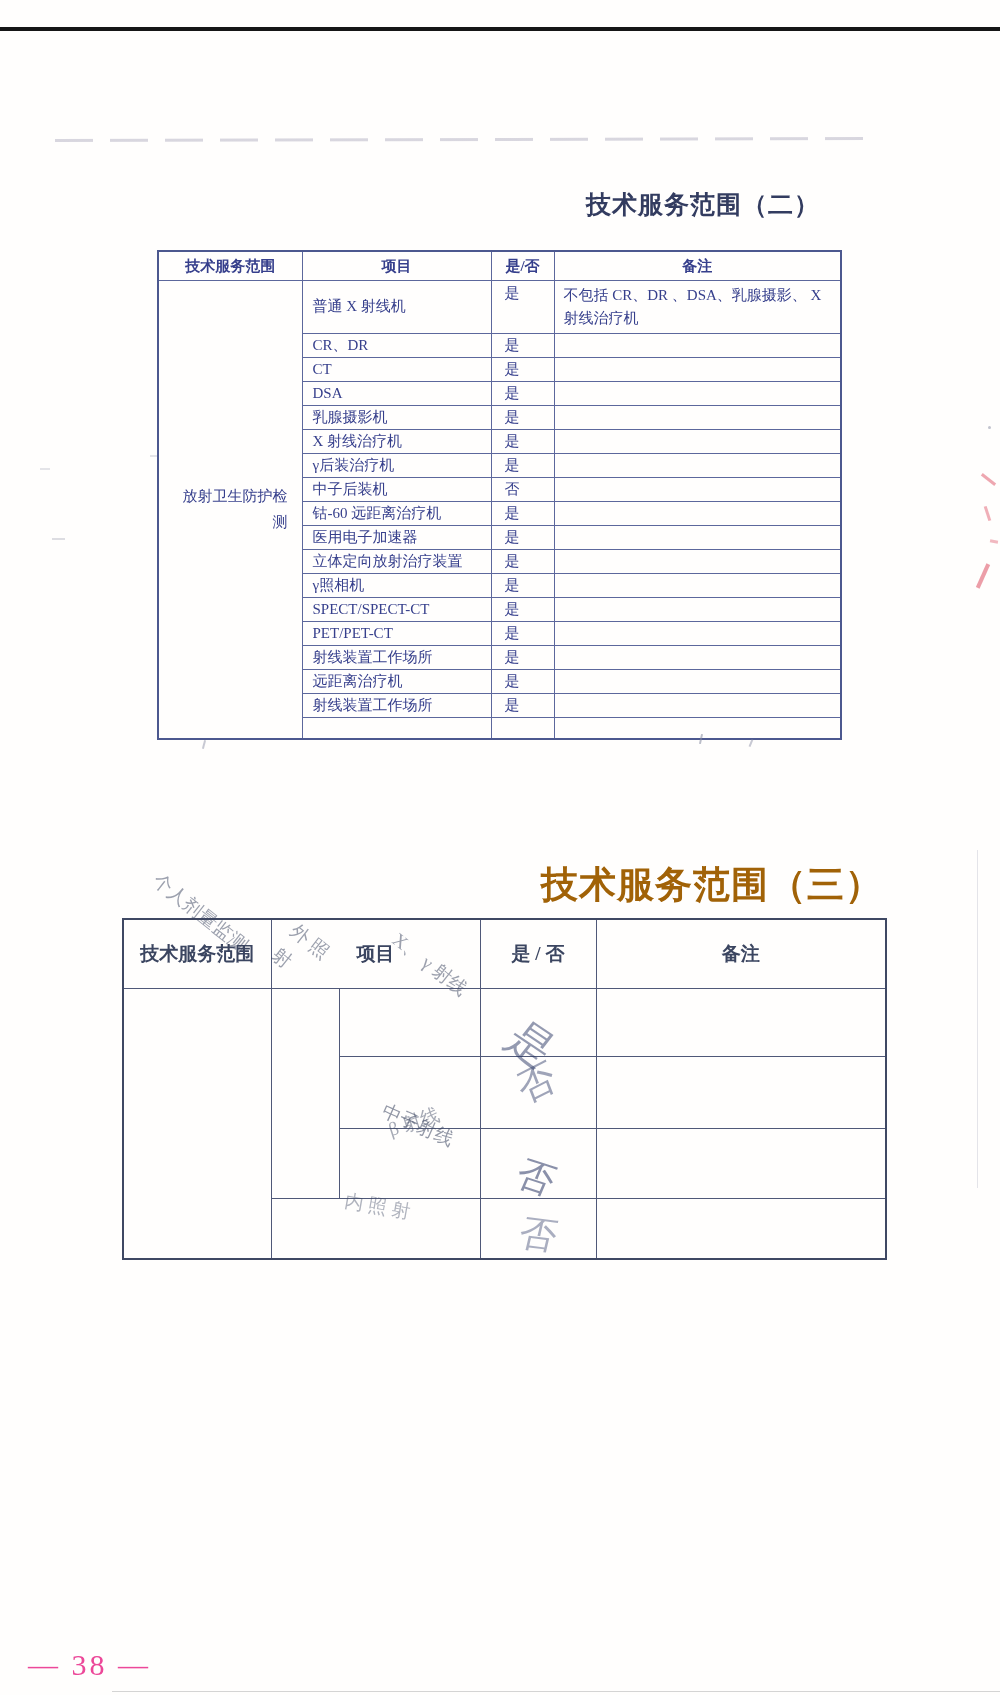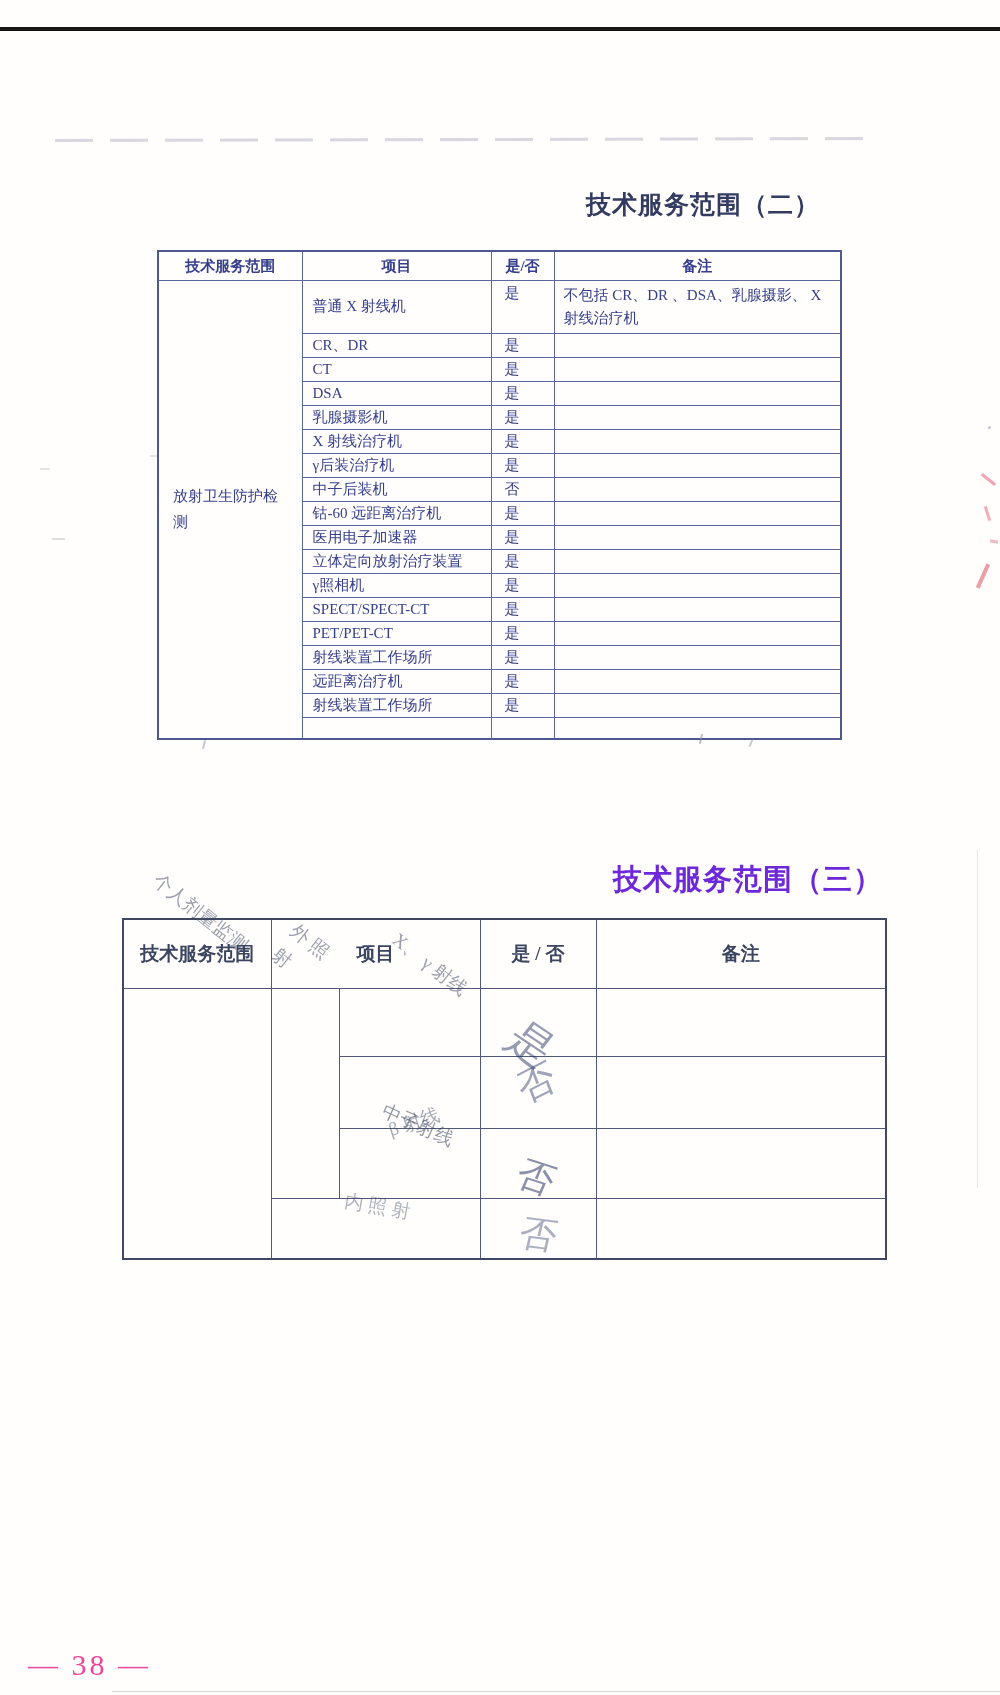--- a/index.html
+++ b/index.html
@@ -30,36 +30,36 @@
   .dot{left:988px;top:426px;width:3px;height:3px;border-radius:50%;opacity:.5;}
   .red{position:absolute;background:#dd4f63;}
   .r1{left:980px;top:478px;width:17px;height:3px;transform:rotate(38deg);opacity:.5;}
   .r2{left:986px;top:506px;width:3px;height:15px;transform:rotate(-18deg);opacity:.45;}
   .r3{left:981px;top:563px;width:4px;height:26px;transform:rotate(24deg);opacity:.55;}
   .r4{left:990px;top:540px;width:8px;height:3px;transform:rotate(10deg);opacity:.4;}
 
   
   .doc-title{position:absolute;text-align:right;font-family:"Liberation Sans",sans-serif;letter-spacing:1px;}
   .title-2{left:140px;top:188px;width:680px;font-size:25px;font-weight:700;color:#333c60;}
-  .title-3{left:120px;top:860px;width:763px;font-size:29px;font-weight:700;color:#6d28d9;}
+  .title-3{left:120px;top:860px;width:763px;font-size:37px;font-weight:700;color:#a16207;}
 
   
   table{border-collapse:collapse;table-layout:fixed;}
   .t2{
     position:absolute;left:157px;top:250px;width:683px;
     font-size:15px;color:#363f8c;
   }
   .t2 col.c1{width:144px;} .t2 col.c2{width:189px;} .t2 col.c3{width:63px;} .t2 col.c4{width:287px;}
   .t2 th,.t2 td{border:1px solid #5c679c;}
   .t2{border:2px solid #4c588f;}
   .t2 thead th{height:26px;font-weight:600;text-align:center;font-size:15px;}
   .t2 tbody tr{height:24px;}
   .t2 tbody tr.first{height:52px;}
   .t2 tbody tr.blank{height:22px;}
-  .t2 td.cat{text-align:left;vertical-align:middle;padding:0 14px;line-height:1.7;font-size:15px;}
+  .t2 td.cat{text-align:right;vertical-align:middle;padding:0 14px;line-height:1.7;font-size:15px;}
   .t2 td.item{padding-left:10px;}
   .t2 td.yn{padding-left:13px;}
   .t2 td.remark{padding:2px 9px;line-height:1.55;}
   .t2 tr.first td.yn{vertical-align:top;padding-top:3px;}
   .t2 tr.first td.remark{vertical-align:top;padding-top:3px;}
 
   
   .t3{
     position:absolute;left:122px;top:918px;width:763px;
     font-size:19px;color:#3b4560;

